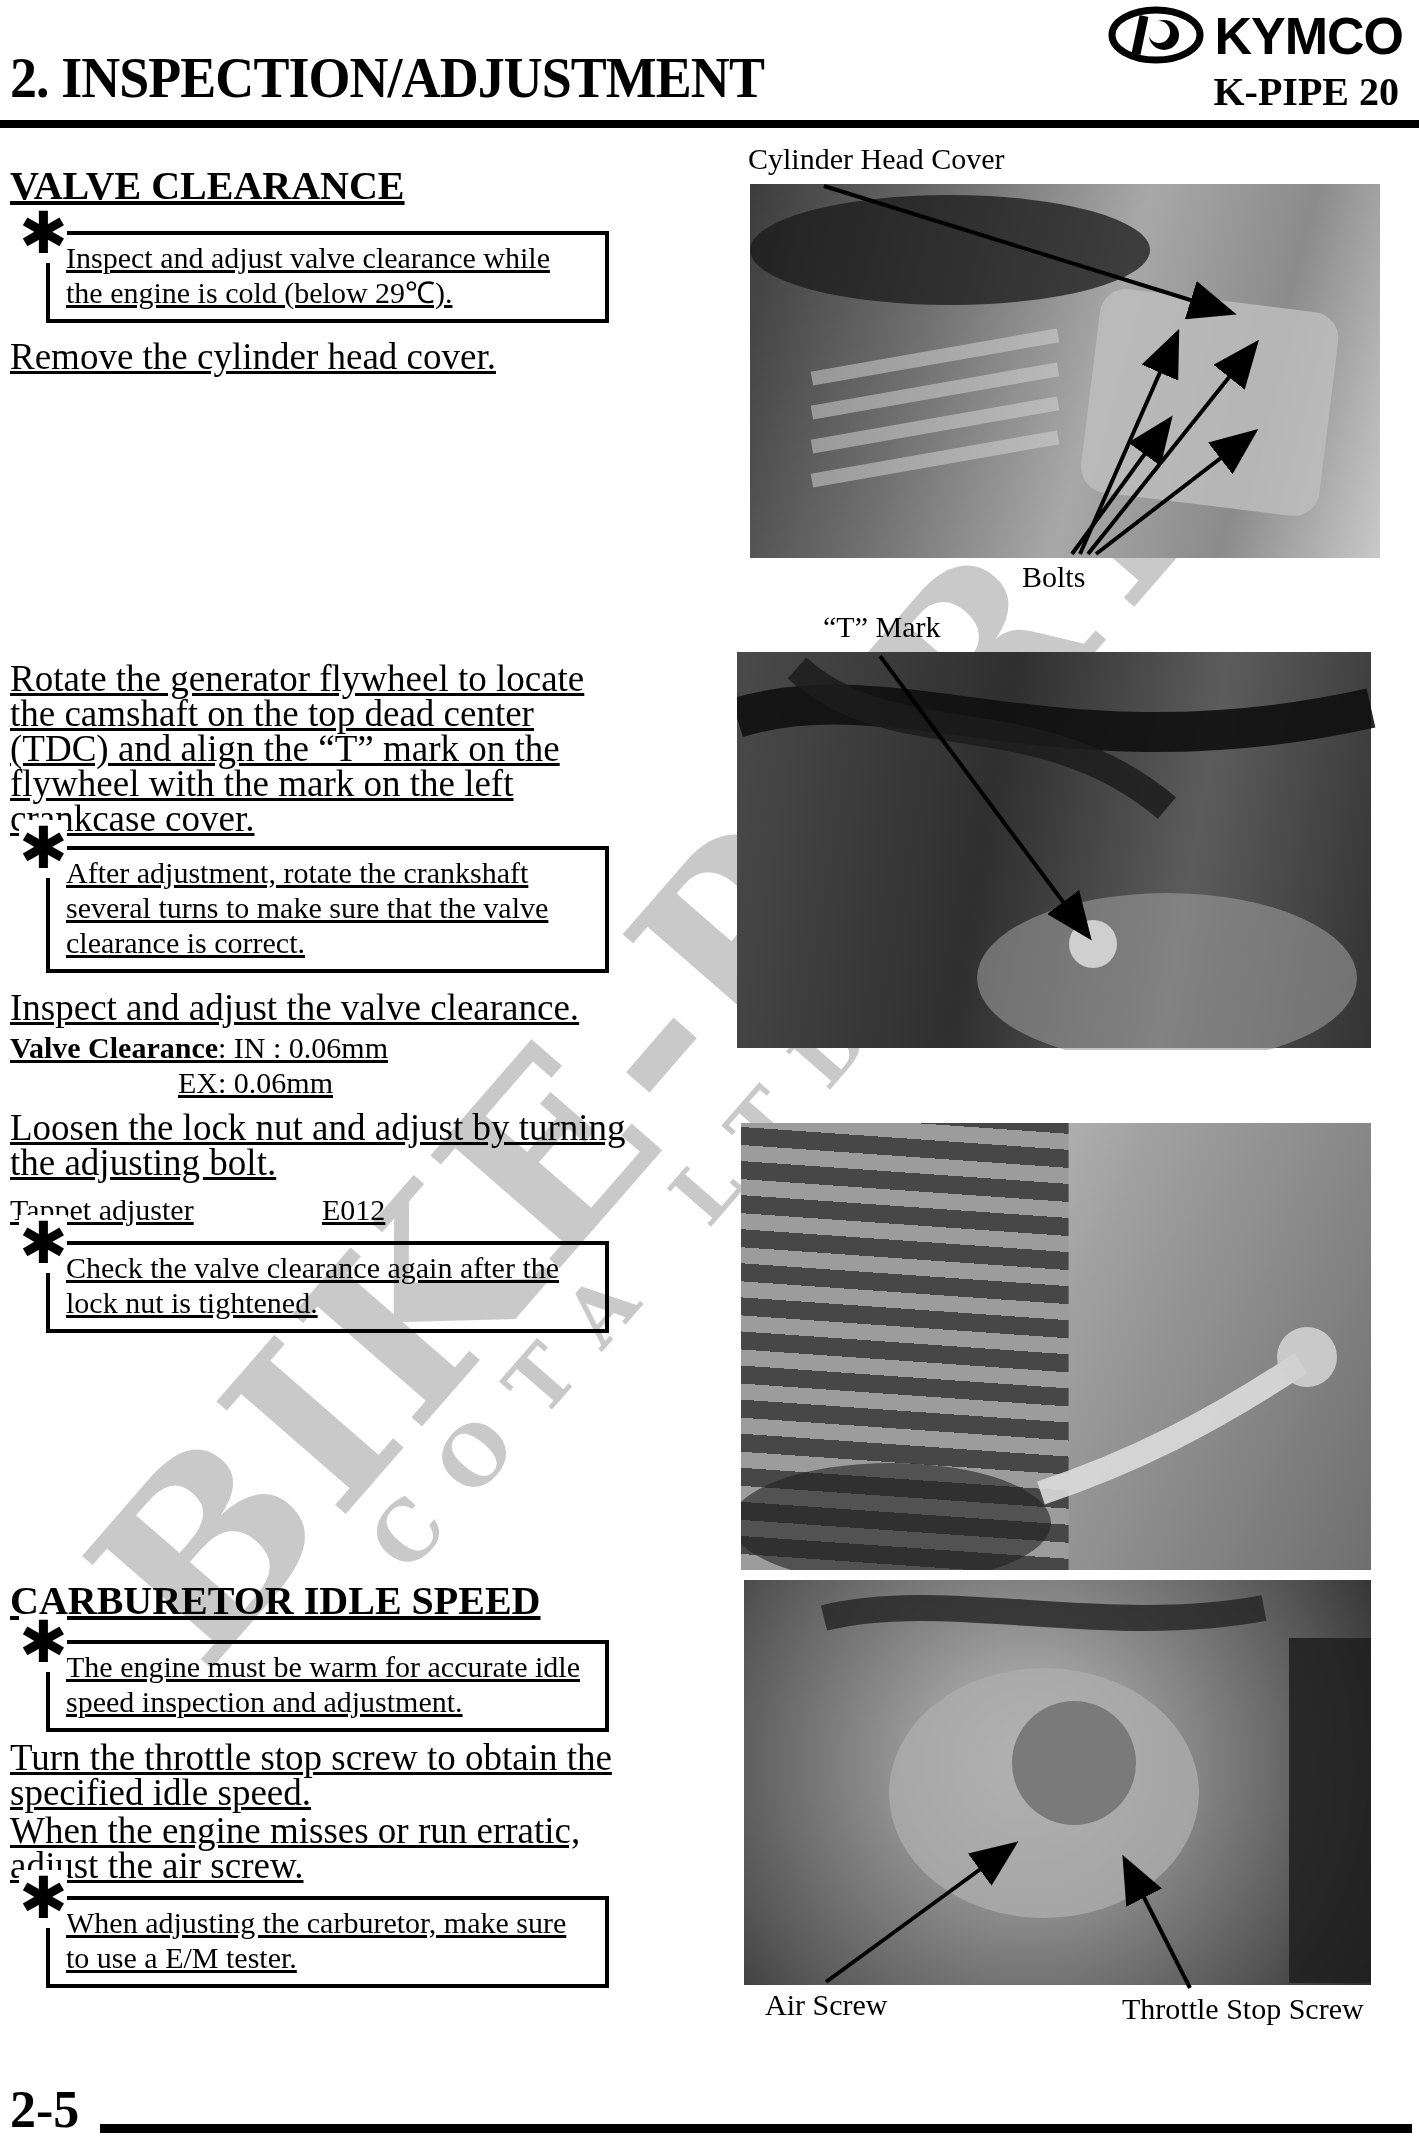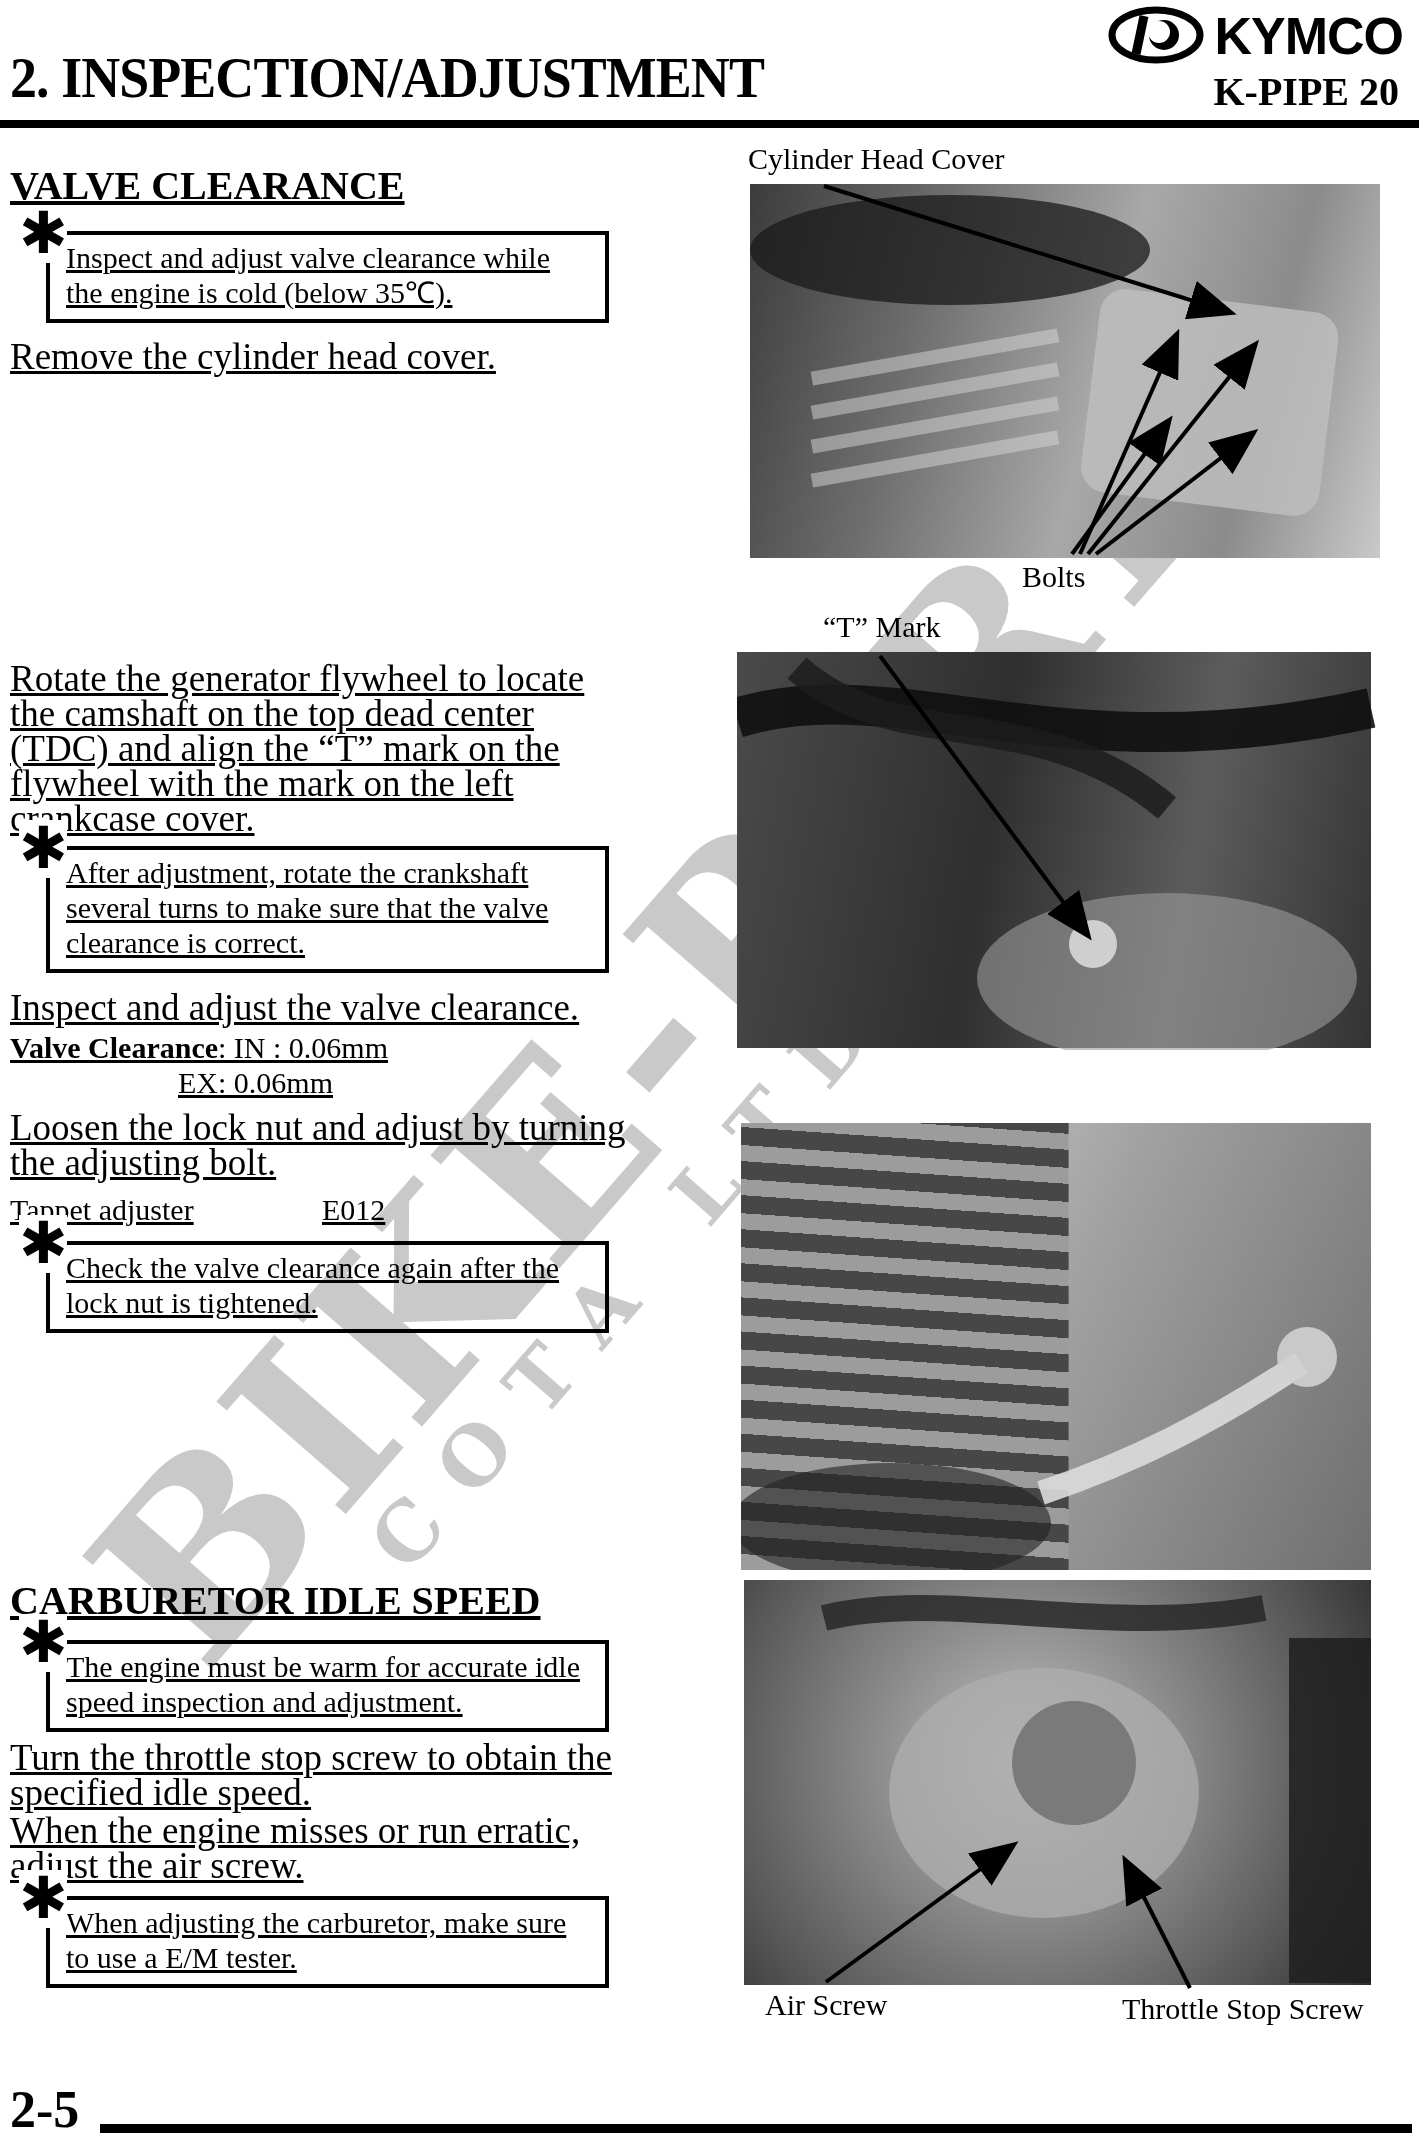--- a/index.html
+++ b/index.html
@@ -95,21 +95,21 @@
     <div class="brand-model">K-PIPE 20</div>
   </div>
   <div class="header-rule"></div>
 
   <div class="col-left">
 
     <h2 class="sec-head">VALVE CLEARANCE</h2>
 
     <div class="note" style="margin-top:22px;">
       <span class="star">✱</span>
-      <span>Inspect and adjust valve clearance while the engine is cold (below 35℃).</span>
+      <span>Inspect and adjust valve clearance while the engine is cold (below 29℃).</span>
     </div>
 
     <p class="para" style="margin-top:16px;">Remove the cylinder head cover.</p>
 
     <p class="para" style="margin-top:287px;">Rotate the generator flywheel to locate the camshaft on the top dead center (TDC) and align the “T” mark on the flywheel with the mark on the left crankcase cover.</p>
 
     <div class="note" style="margin-top:10px;">
       <span class="star">✱</span>
       <span>After adjustment, rotate the crankshaft several turns to make sure that the valve clearance is correct.</span>
     </div>

